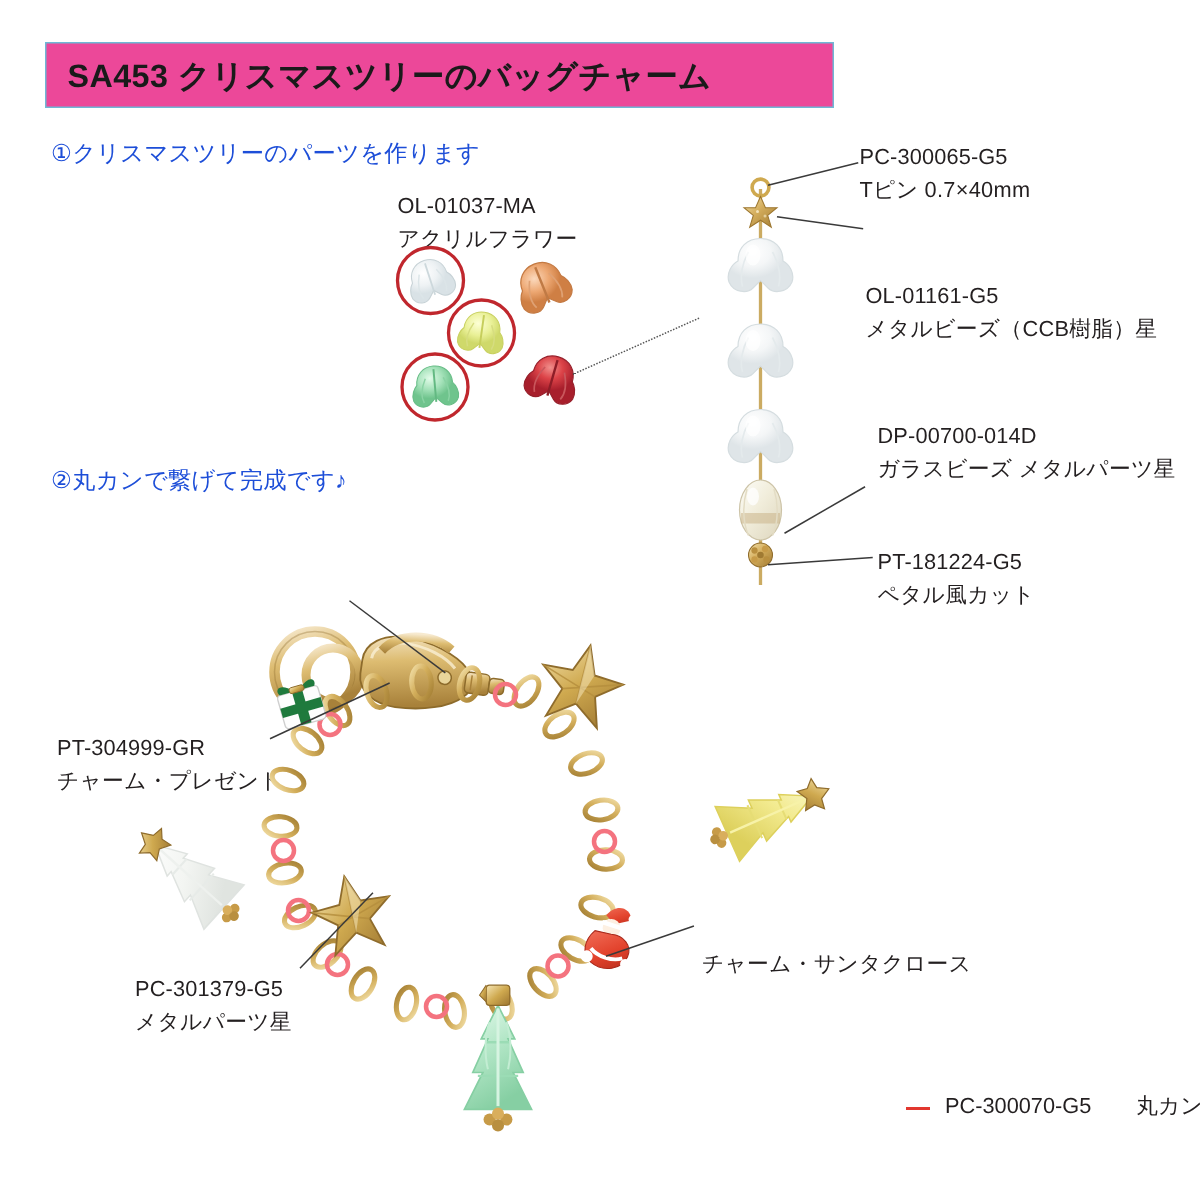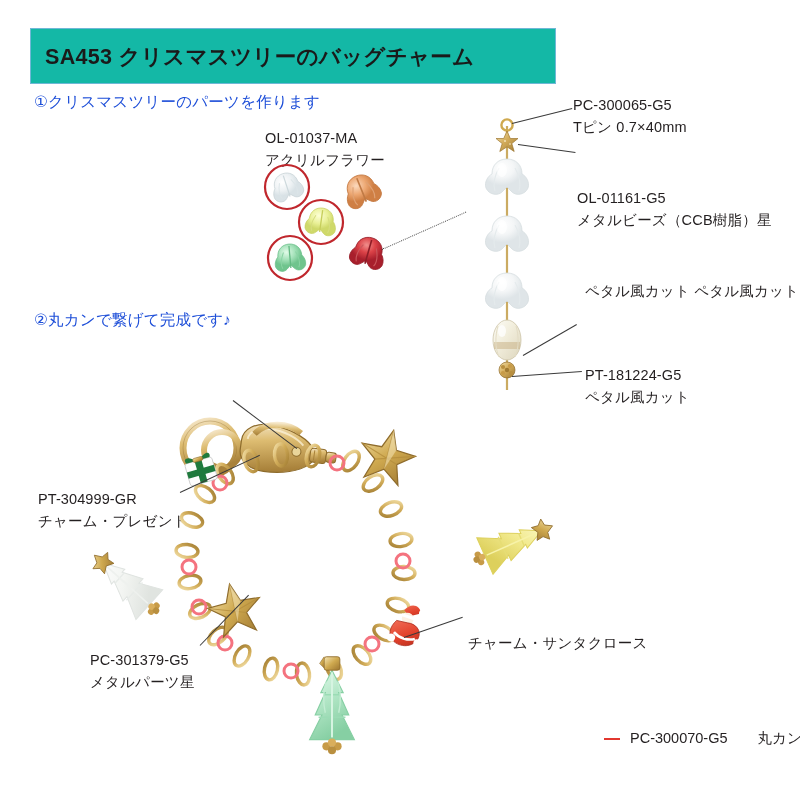--- a/index.html
+++ b/index.html
@@ -12,23 +12,23 @@
     position: relative;
     font-family: "Liberation Sans", "DejaVu Sans", sans-serif;
     color: #231f20;
     overflow: hidden;
   }
 
   
   #title-box {
     position: absolute;
     left: 30px; top: 28px;
-    width: 526px; height: 56px;
+    width: 526px; height: 44px;
     border: 1.5px solid #6fb8d6;
-    background: #14b8a6;
+    background: #ec4899;
     display: flex; align-items: center;
   }
   #title-text {
     font-size: 21.5px;
     font-weight: 700;
     letter-spacing: .3px;
     padding-left: 14px;
     white-space: nowrap;
     color: #1a1a1a;
   }
@@ -97,21 +97,22 @@
   <span class="code">PC-300065-G5</span>
   <span class="jp">Tピン 0.7×40mm</span>
 </div>
 
 <div class="label" style="left:577px; top:148px;margin-top:40px;">
   <span class="code">OL-01161-G5</span>
   <span class="jp">メタルビーズ（CCB樹脂）星</span>
 </div>
 
 <div class="label" style="left:585px; top:281px;">
-  <span class="jp">ペタル風カット ペタル風カット</span>
+  <span class="code">DP-00700-014D</span>
+  <span class="jp">ガラスビーズ メタルパーツ星</span>
 </div>
 
 <div class="label" style="left:585px; top:365px;">
   <span class="code">PT-181224-G5</span>
   <span class="jp">ペタル風カット</span>
 </div>
 
 <div class="label center" style="left:105px; top:366px; width:185px;">
 </div>
 

